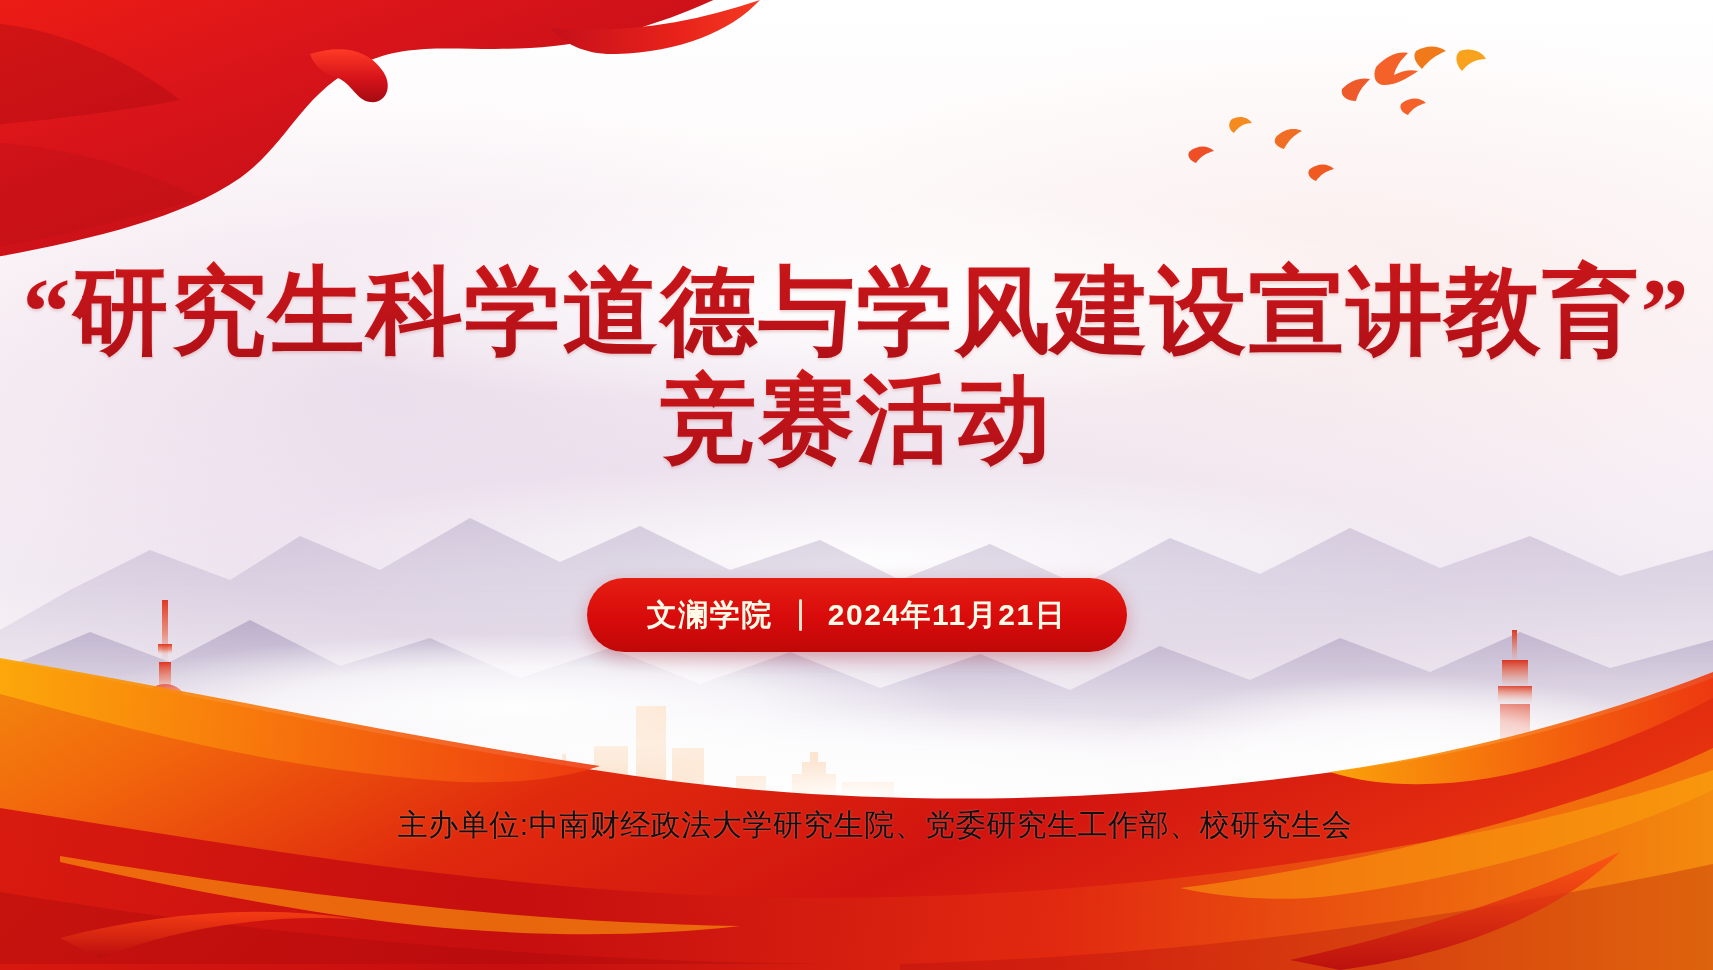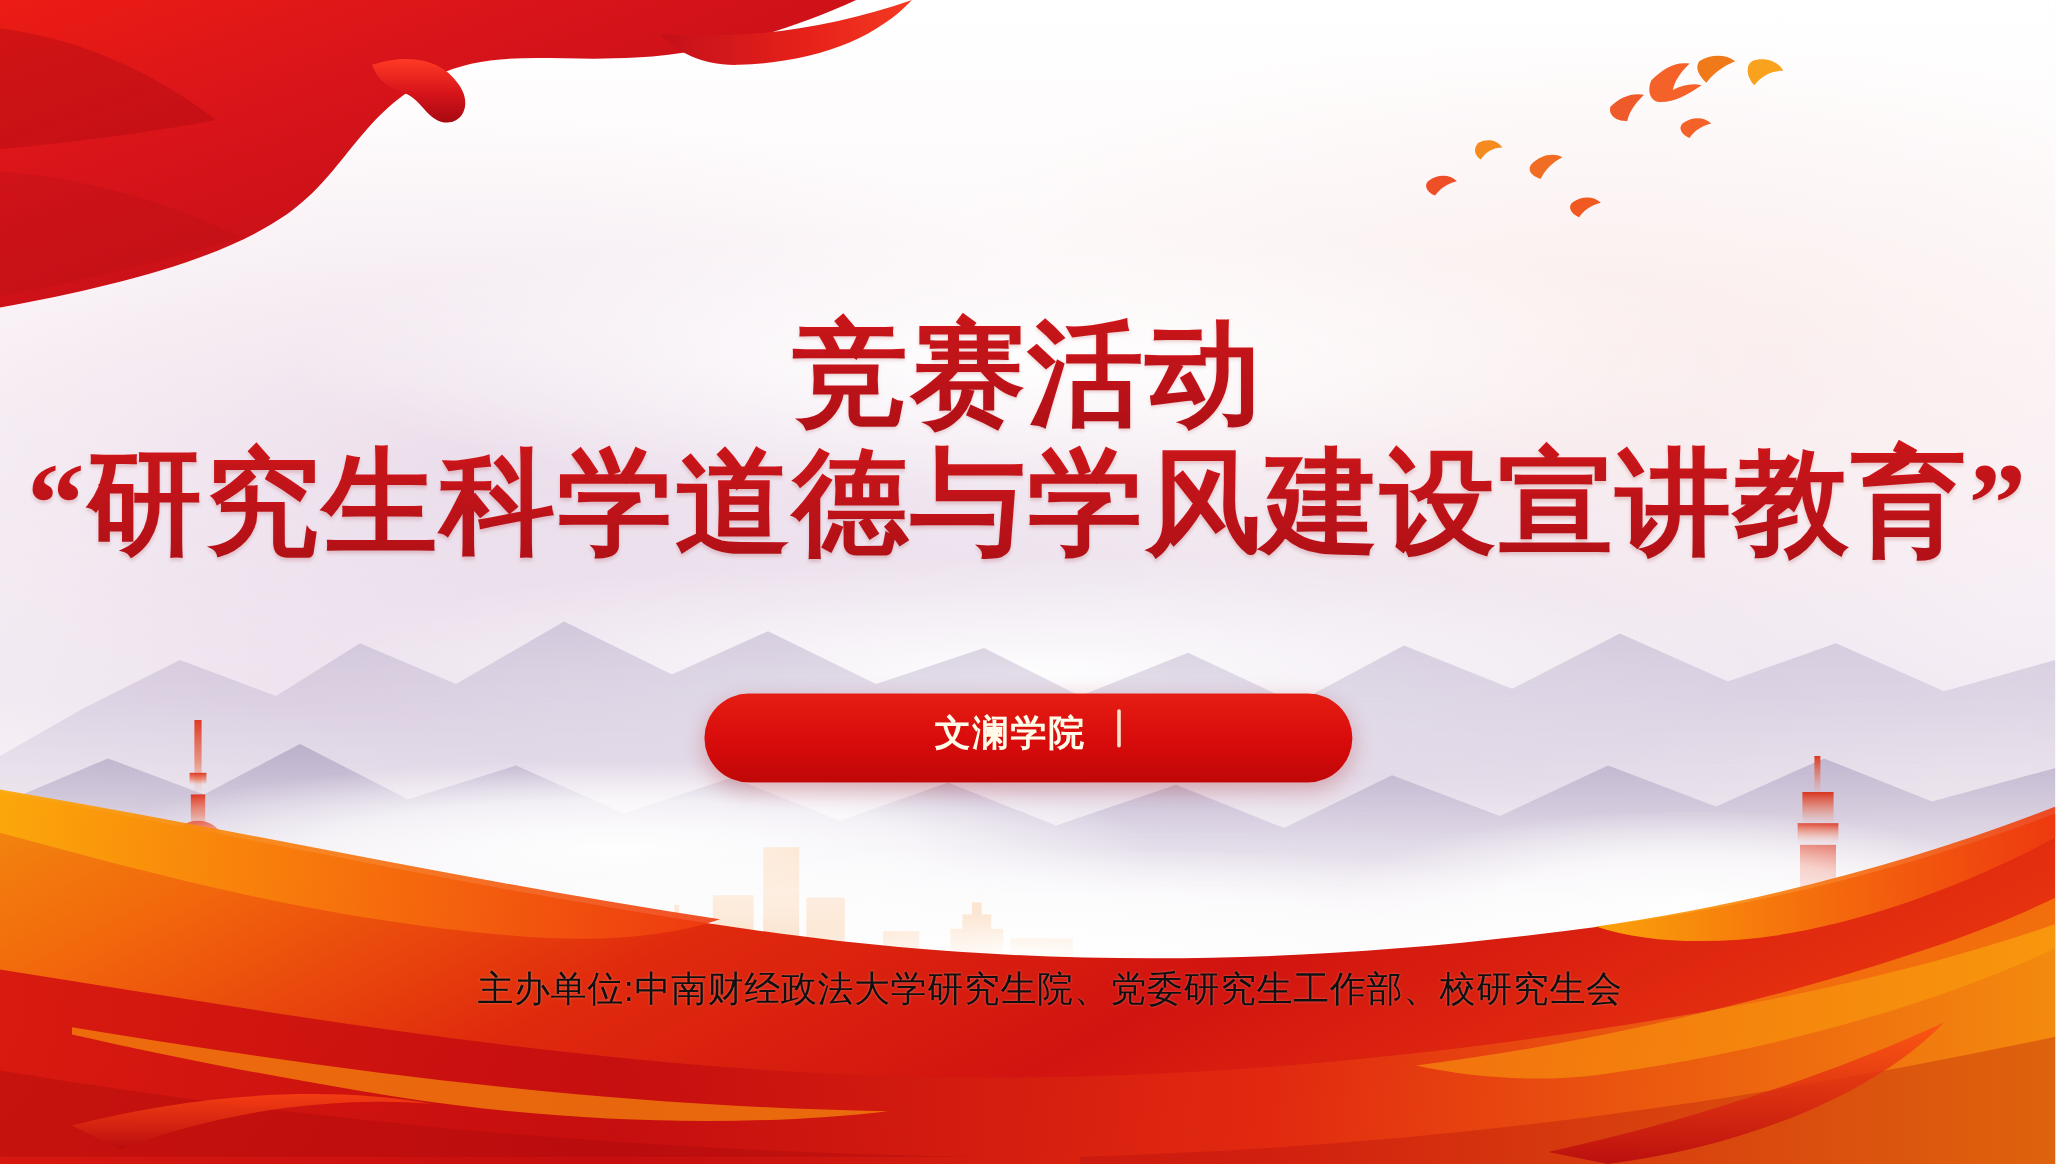--- a/index.html
+++ b/index.html
@@ -78,21 +78,21 @@
     white-space:nowrap;
   }
 
   
   .pill{
     position:absolute;top:578px;left:50%;transform:translateX(-50%);
     height:74px;min-width:540px;padding:13px 56px;
     border-radius:37px;
     background:linear-gradient(180deg,#e51d12 0%,#d80b0b 55%,#c00707 100%);
     box-shadow:0 6px 18px rgba(170,10,10,.28);
-    display:flex;align-items:flex-start;justify-content:center;gap:26px;
+    display:flex;align-items:center;justify-content:center;gap:26px;
     box-sizing:border-box;
   }
   .pill-text{
     color:#fffbe9;font-weight:700;font-size:30px;letter-spacing:1.5px;
     font-family:"Liberation Sans","DejaVu Sans",sans-serif;white-space:nowrap;
   }
   .pill-sep{
     width:3px;height:32px;background:#fff4de;opacity:.92;border-radius:2px;
   }
 
@@ -320,26 +320,27 @@
       <path d="M172,44 C180,36 190,32 200,34 C192,42 188,48 186,56 C178,56 170,52 172,44 Z" fill="#ef5a2a"></path>
       <path d="M232,58 C240,52 250,52 256,58 C248,60 242,64 238,70 C232,68 228,62 232,58 Z"></path>
       <path d="M106,92 C114,84 124,82 132,86 C124,90 118,96 114,104 C108,102 102,98 106,92 Z" fill="#f26d24"></path>
       <path d="M20,106 C28,100 38,100 44,106 C36,108 30,112 26,118 C20,116 16,110 20,106 Z" fill="#ee4f27"></path>
       <path d="M140,124 C148,118 158,118 164,124 C156,126 150,130 146,136 C140,134 136,128 140,124 Z" fill="#f0591f"></path>
       <path d="M62,74 C70,70 78,72 82,78 C74,78 68,82 64,88 C58,84 58,78 62,74 Z" fill="#f58a1e"></path>
     </g>
   </svg>
 
   <div class="title-wrap">
+    <div class="title-line">“研究生科学道德与学风建设宣讲教育”</div>
     <div class="title-line">竞赛活动</div>
-    <div class="title-line">“研究生科学道德与学风建设宣讲教育”</div>
   </div>
 
   <div class="pill">
     <span class="pill-text">文澜学院</span>
     <span class="pill-sep"></span>
+    <span class="pill-text">2024年11月21日</span>
   </div>
 
   <div class="org">
     <div class="org-line">主办单位:中南财经政法大学研究生院、党委研究生工作部、校研究生会</div>
   </div>
 
 </div>
 
 </body></html>

